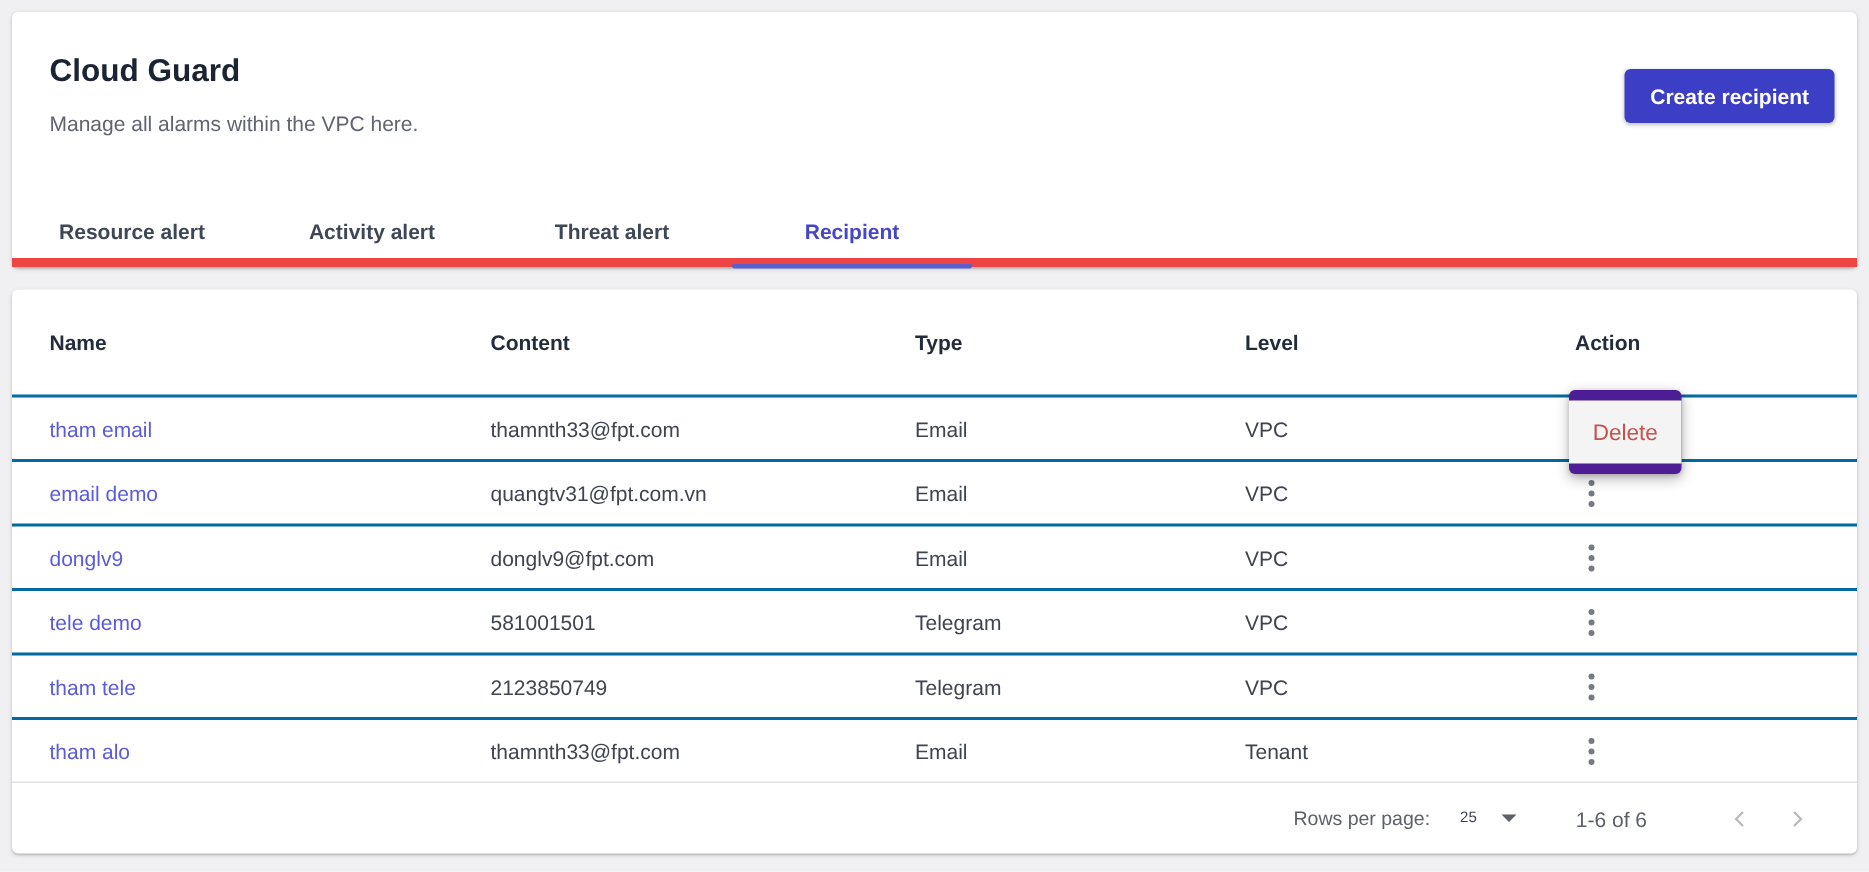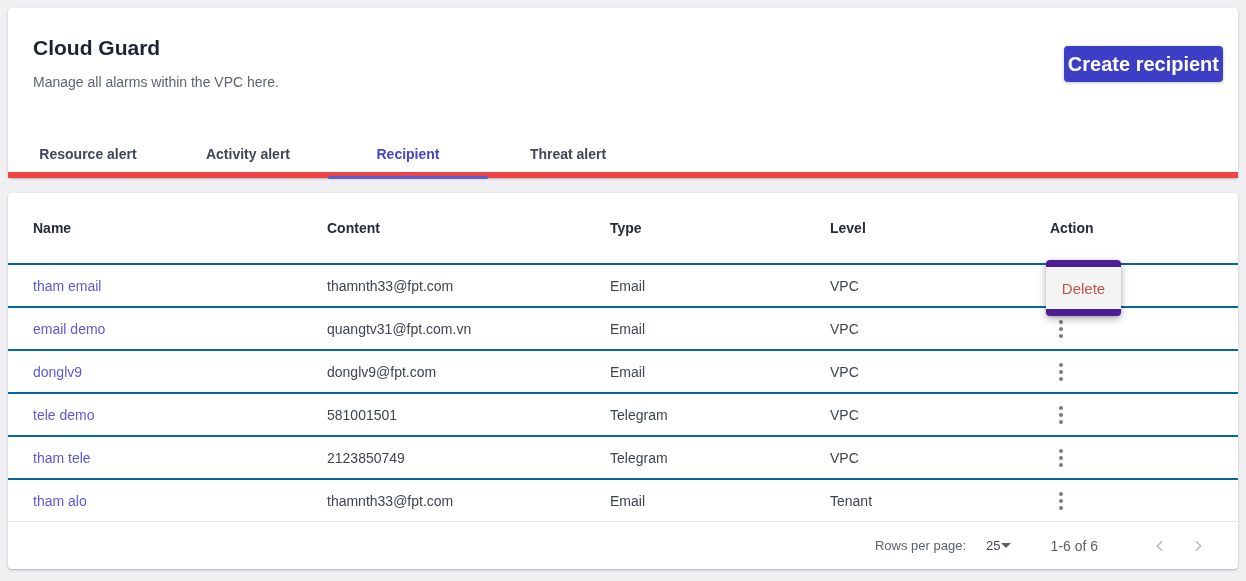--- a/index.html
+++ b/index.html
@@ -22,25 +22,25 @@
   .page-title {
     position: absolute; left: 25px; top: 28px;
     font-size: 21px; font-weight: bold; color: #1c2333;
   }
   .page-subtitle {
     position: absolute; left: 25px; top: 66px;
     font-size: 14px; color: #5f6470;
   }
   .create-btn {
     position: absolute; right: 15px; top: 38px;
-    height: 36px; padding: 0 4px;
+    height: 36px; padding: 0 17px;
     background: #3d3ec6; color: #ffffff;
     border: none; border-radius: 4px;
     font-family: "Liberation Sans", sans-serif;
-    font-size: 20px; font-weight: bold;
+    font-size: 14px; font-weight: bold;
     box-shadow: 0 1px 3px rgba(0,0,0,0.25);
     cursor: pointer;
   }
   .tabbar {
     position: absolute; left: 0; right: 0; bottom: 0;
     height: 48px; display: flex;
     border-bottom: 6px solid #ef4444;
   }
   .tab {
     width: 160px; height: 48px;
@@ -84,23 +84,23 @@
   .tfoot {
     position: absolute; left: 0; right: 0; bottom: 0;
     height: 48px;
     border-top: 1px solid #e2e2e5;
     display: flex; align-items: center; justify-content: flex-end;
     padding-right: 26px;
     font-size: 13px; color: #5c6068;
   }
   .rpp-label { margin-right: 20px; }
   .rpp-select {
-    display: flex; align-items: center; gap: 0;
+    display: flex; align-items: center; gap: 16px;
     margin-right: 40px; cursor: pointer;
-    font-size: 13px; color: #3e4450;
+    font-size: 10px; color: #3e4450;
   }
   .caret {
     width: 0; height: 0;
     border-left: 5px solid transparent;
     border-right: 5px solid transparent;
     border-top: 5px solid #5c6068;
   }
   .range-label { margin-right: 38px; font-size: 14px; }
   .page-btn {
     width: 28px; height: 28px;
@@ -136,26 +136,26 @@
   <div class="page-subtitle">Manage all alarms within the VPC here.</div>
   <button class="create-btn">Create recipient</button>
 
   <div class="tabbar">
     <div class="tab">
       <span>Resource alert</span>
     </div>
     <div class="tab">
       <span>Activity alert</span>
     </div>
+    <div class="tab">
+      <span>Threat alert</span>
+    </div>
     <div class="tab active">
       <span>Recipient</span>
       <span class="indicator"></span>
-    </div>
-    <div class="tab">
-      <span>Threat alert</span>
     </div>
   </div>
 </div>
 
 <div class="card table-card">
 
   <div class="trow thead">
     <div class="col-name">Name</div>
     <div class="col-content">Content</div>
     <div class="col-type">Type</div>

